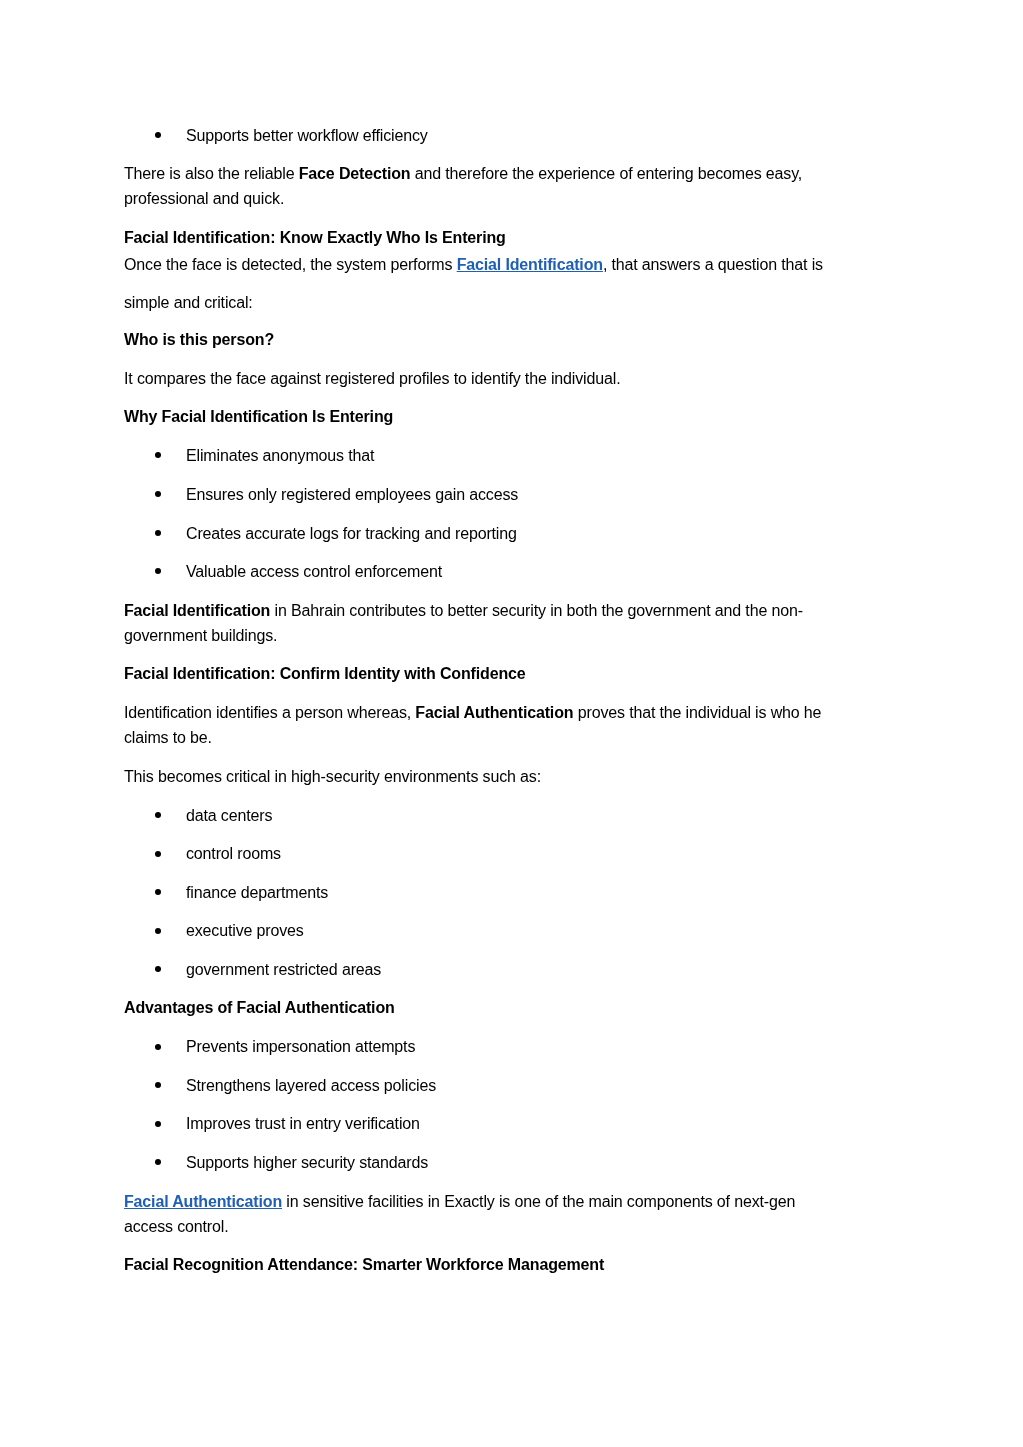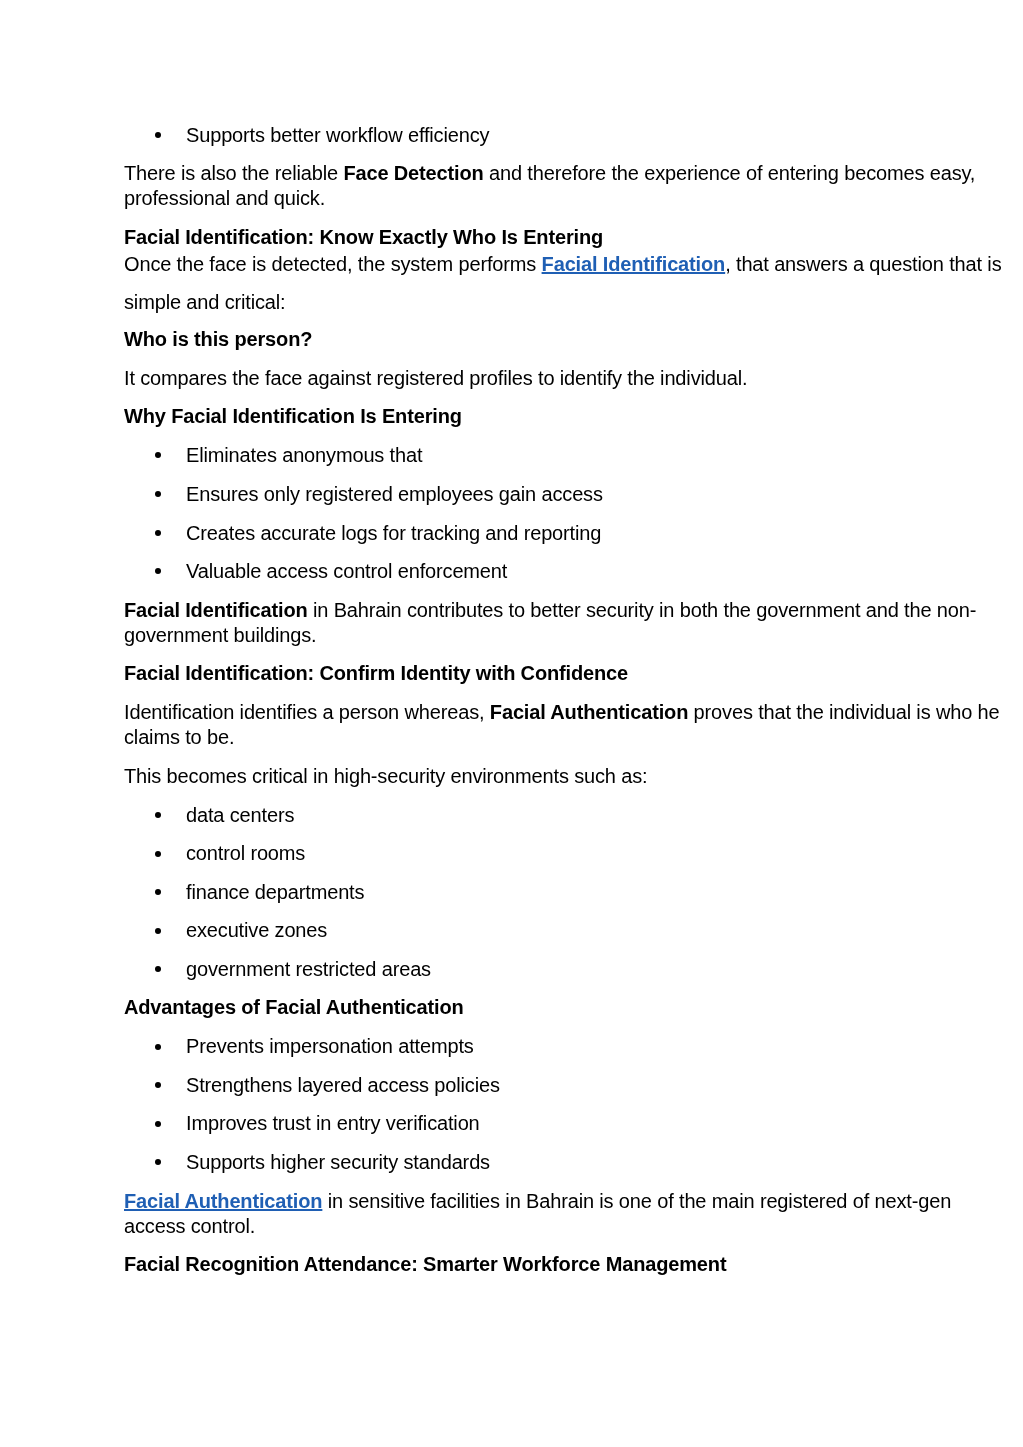--- a/index.html
+++ b/index.html
@@ -1,21 +1,21 @@
 <!DOCTYPE html>
 <html><head>
   <meta charset="utf-8">
   <style>
     html, body { margin: 0; padding: 0; background: #ffffff; }
     body {
       width: 1023px; height: 1447px; position: relative; overflow: hidden;
       font-family: "Liberation Sans", sans-serif; color: #000000;
     }
     .page { position: absolute; left: 124px; top: 0; width: 780px; }
-    .line { position: absolute; font-size: 20px; line-height: 25px; white-space: nowrap; letter-spacing: -0.15px; }
+    .line { position: absolute; font-size: 16px; line-height: 25px; white-space: nowrap; letter-spacing: -0.15px; }
     .bold { font-weight: bold; }
     .link { color: #1f5fb4; font-weight: bold; text-decoration: underline; }
     .bullet { position: absolute; left: 31px; width: 6px; height: 6px; border-radius: 50%; background: #000; }
     .bullet-text { left: 62px; }
   </style>
 </head>
 <body>
 
 <div class="page">
 
@@ -54,32 +54,32 @@
 
   <div class="line" style="top:764px">This becomes critical in high-security environments such as:</div>
 
   <span class="bullet" style="top:812px"></span>
   <div class="line bullet-text" style="top:803px">data centers</div>
   <span class="bullet" style="top:851px"></span>
   <div class="line bullet-text" style="top:841px">control rooms</div>
   <span class="bullet" style="top:889px"></span>
   <div class="line bullet-text" style="top:880px">finance departments</div>
   <span class="bullet" style="top:928px"></span>
-  <div class="line bullet-text" style="top:918px">executive zones</div>
+  <div class="line bullet-text" style="top:918px">executive proves</div>
   <span class="bullet" style="top:966px"></span>
   <div class="line bullet-text" style="top:957px">government restricted areas</div>
 
   <div class="line bold" style="top:995px">Advantages of Facial Authentication</div>
 
   <span class="bullet" style="top:1044px"></span>
   <div class="line bullet-text" style="top:1034px">Prevents impersonation attempts</div>
   <span class="bullet" style="top:1082px"></span>
   <div class="line bullet-text" style="top:1073px">Strengthens layered access policies</div>
   <span class="bullet" style="top:1121px"></span>
   <div class="line bullet-text" style="top:1111px">Improves trust in entry verification</div>
   <span class="bullet" style="top:1159px"></span>
   <div class="line bullet-text" style="top:1150px">Supports higher security standards</div>
 
-  <div class="line" style="top:1189px"><span class="link">Facial Authentication</span><span> in sensitive facilities in Bahrain is one of the main registered of next-gen</span></div>
+  <div class="line" style="top:1189px"><span class="link">Facial Authentication</span><span> in sensitive facilities in Exactly is one of the main components of next-gen</span></div>
   <div class="line" style="top:1214px">access control.</div>
 
   <div class="line bold" style="top:1252px">Facial Recognition Attendance: Smarter Workforce Management</div>
 </div>
 
 </body></html>

